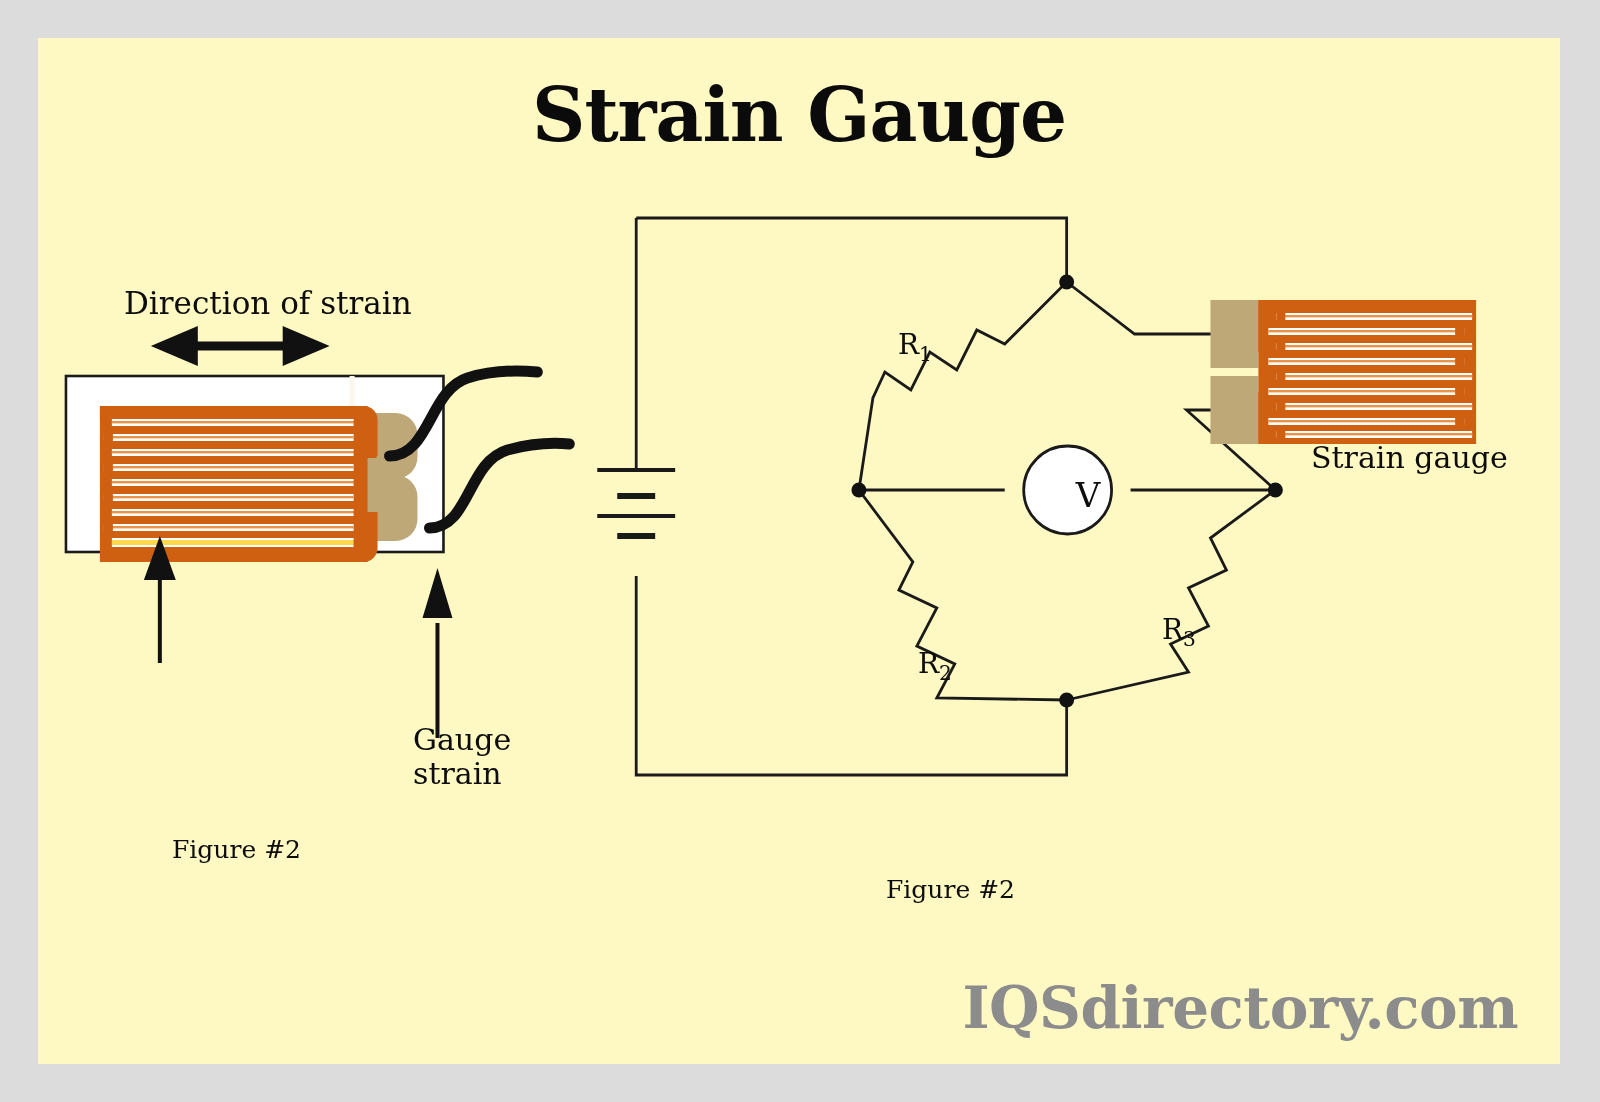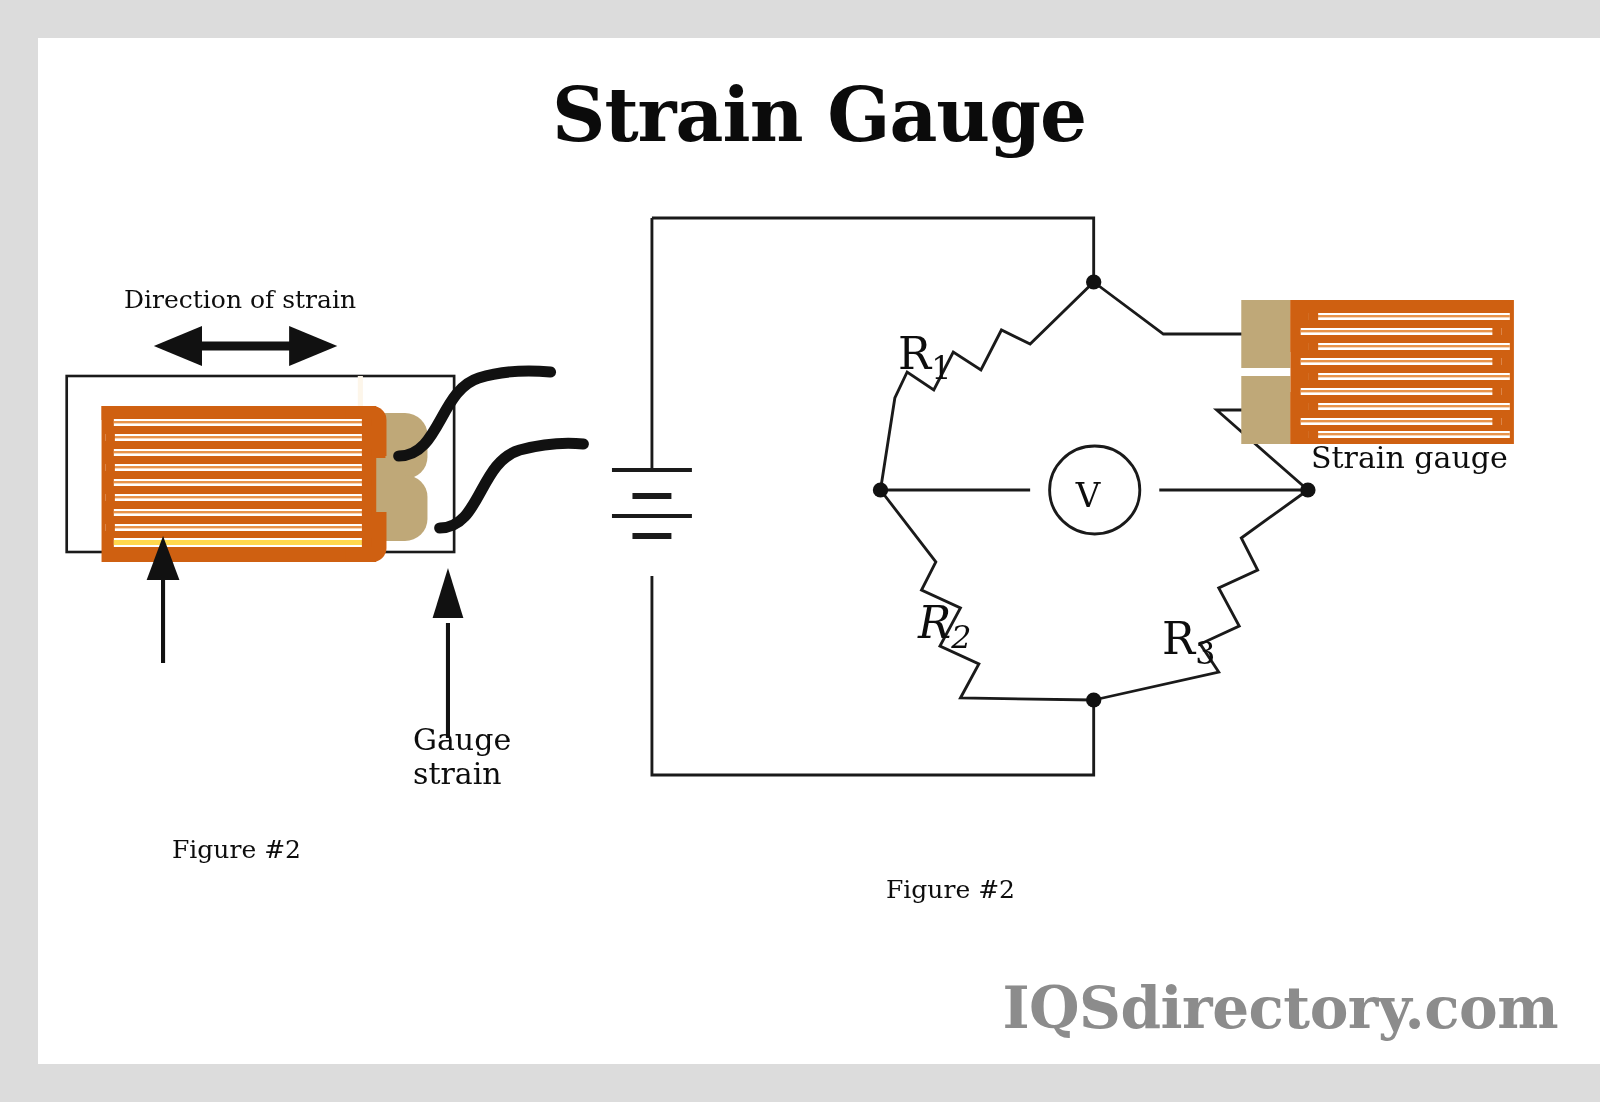--- a/index.html
+++ b/index.html
@@ -11,22 +11,21 @@
   }
   #page{
     position:relative;
     width:1600px;height:1102px;
     box-sizing:border-box;
     padding:38px 40px 38px 38px;
   }
   #canvas{
     position:relative;
     width:100%;height:100%;
-    background:#ffffff;
-    padding-left:40px;
+    background:#fef9c3;
   }
   #stage{position:absolute;inset:0;}
   .svg-layer{position:absolute;left:0;top:0;width:100%;height:100%;}
 
   .title{
     position:absolute;
     left:0;right:0;
     top:34px;
     text-align:center;
     font-family:"DejaVu Serif", serif;
@@ -35,35 +34,35 @@
     letter-spacing:-1px;
     color:#0b0b0b;
   }
   .lbl{
     position:absolute;
     font-family:"DejaVu Serif", serif;
     color:#0d0d0d;
     white-space:pre-line;
     line-height:1.12;
   }
-  .lbl-dos{ left:86px; top:248px; font-size:25px; }
+  .lbl-dos{ left:86px; top:248px; font-size:31px; }
   .lbl-grw{ left:55px; top:605px; font-size:30px; width:300px;}
   .lbl-gbk{ left:375px; top:685px; font-size:30px; width:200px;}
   .fig1{ left:134px; top:798px; font-size:25px; }
   .fig2{ left:848px; top:798px; font-size:25px;margin-top:40px; }
   .lbl-sg{ left:1273px; top:403px; font-size:30px; }
   .rlabel{
     position:absolute;
     font-family:"DejaVu Serif", serif;
-    font-size:44px;
+    font-size:28px;
     color:#0d0d0d;
   }
   .rlabel sub{ font-size:0.72em; }
   .r1{ left:860px; top:290px; }
-  .r2{ left:880px; top:559px;font-style:italic; }
+  .r2{ left:880px; top:609px; }
   .r3{ left:1124px; top:575px; }
   .vlabel{
     position:absolute;
     left:1022px; top:437px;
     width:56px; text-align:center;
     font-family:"DejaVu Serif", serif;
     font-size:34px;
     color:#0d0d0d;
   }
   .watermark{

